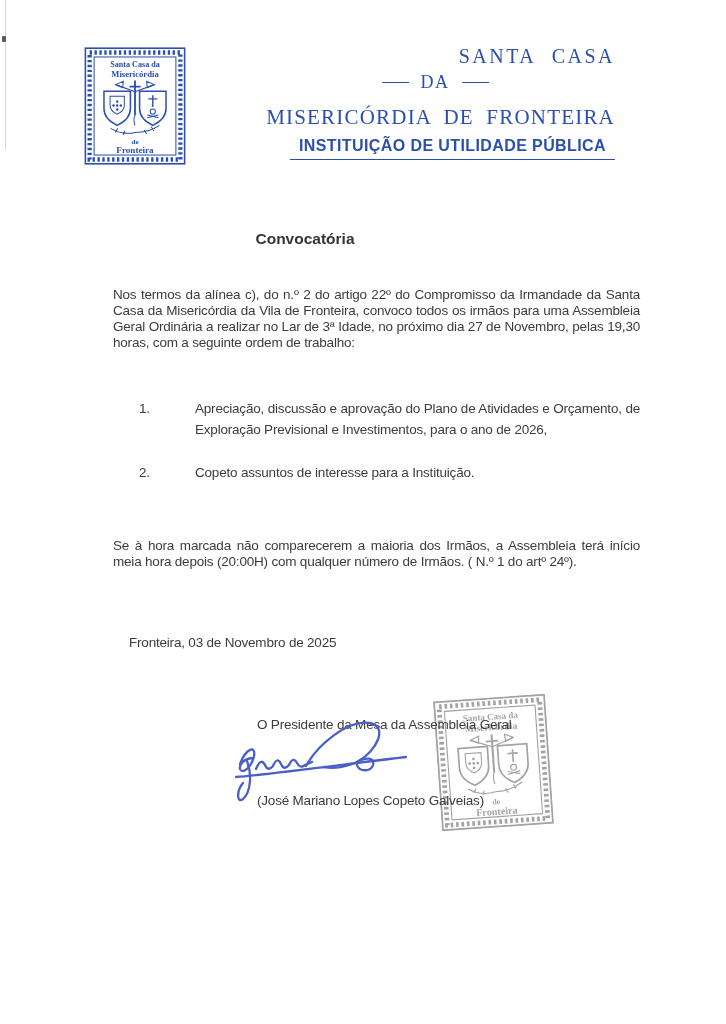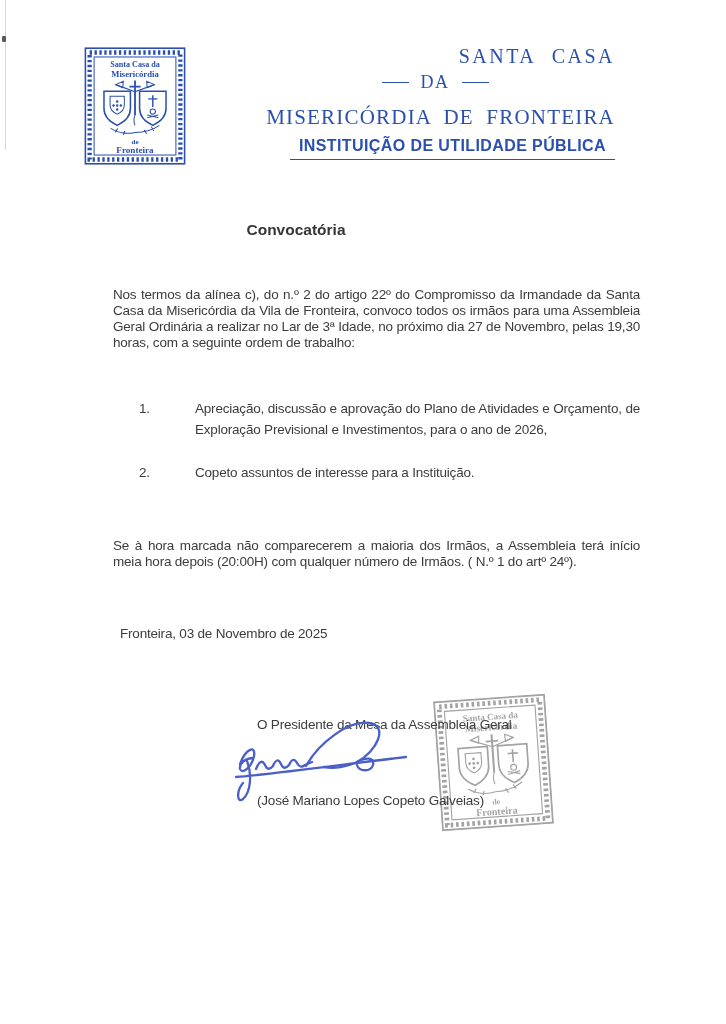--- a/index.html
+++ b/index.html
@@ -19,32 +19,32 @@
   .lh-line1{font-family:"Liberation Serif",serif;font-size:20px;letter-spacing:2.5px;word-spacing:9px;}
   .lh-line2{display:flex;align-items:center;justify-content:center;gap:12px;margin-top:4px;
             font-family:"Liberation Serif",serif;font-size:18px;letter-spacing:1.5px;}
   .dash{width:27px;height:0;border-top:1.6px solid currentColor;}
   .lh-line3{font-family:"Liberation Serif",serif;font-size:21px;letter-spacing:1.2px;word-spacing:6px;margin-top:12px;white-space:nowrap;}
   .lh-subtitle{display:inline-block;margin-top:7px;padding:0 9px 4px 9px;border-bottom:1.5px solid currentColor;
                font-size:16px;font-weight:bold;letter-spacing:0.4px;white-space:nowrap;}
 
   
   .doc-title{position:absolute;left:0;width:590px;top:220px;text-align:center;
-             font-size:15.5px;font-weight:bold;color:#353535;margin:1px;}
+             font-size:15.5px;font-weight:bold;color:#353535;margin:10px;}
   .para{position:absolute;left:113px;width:527px;margin:0;font-size:13.5px;letter-spacing:-0.2px;
         line-height:16px;text-align:justify;}
   .p1{top:287px;}
   .agenda{position:absolute;left:113px;width:527px;top:399px;margin:0;padding:0;list-style:none;
           font-size:13.5px;letter-spacing:-0.2px;line-height:20.5px;}
   .agenda-item{display:flex;margin:0;}
   .agenda-item + .agenda-item{margin-top:23px;}
   .agenda-num{flex:none;width:20px;margin-left:26px;}
   .agenda-txt{flex:1;text-align:justify;margin-left:36px;}
   .p2{top:538px;}
-  .dateline{position:absolute;left:113px;top:619px;margin:7px;font-size:13.5px;letter-spacing:-0.2px;}
+  .dateline{position:absolute;left:113px;top:619px;margin:16px;font-size:13.5px;letter-spacing:-0.2px;}
 
   
   .stamp-gray{position:absolute;left:437px;top:697px;width:113px;height:131px;
               color:var(--stamp-ink,#8f8f8f);opacity:0.82;transform:rotate(-4deg);z-index:1;}
   .sig-role{position:absolute;left:245px;top:705px;margin:12px;font-size:13.5px;letter-spacing:-0.2px;z-index:2;}
   .signature-svg{position:absolute;left:226px;top:712px;width:200px;height:100px;
                  color:var(--signature-ink,#4b5fc8);z-index:3;}
   .sig-name{position:absolute;left:257px;top:793px;margin:0;font-size:13.5px;letter-spacing:-0.2px;z-index:2;text-align:right;}
 
   .hidden-defs{position:absolute;width:0;height:0;overflow:hidden;}

